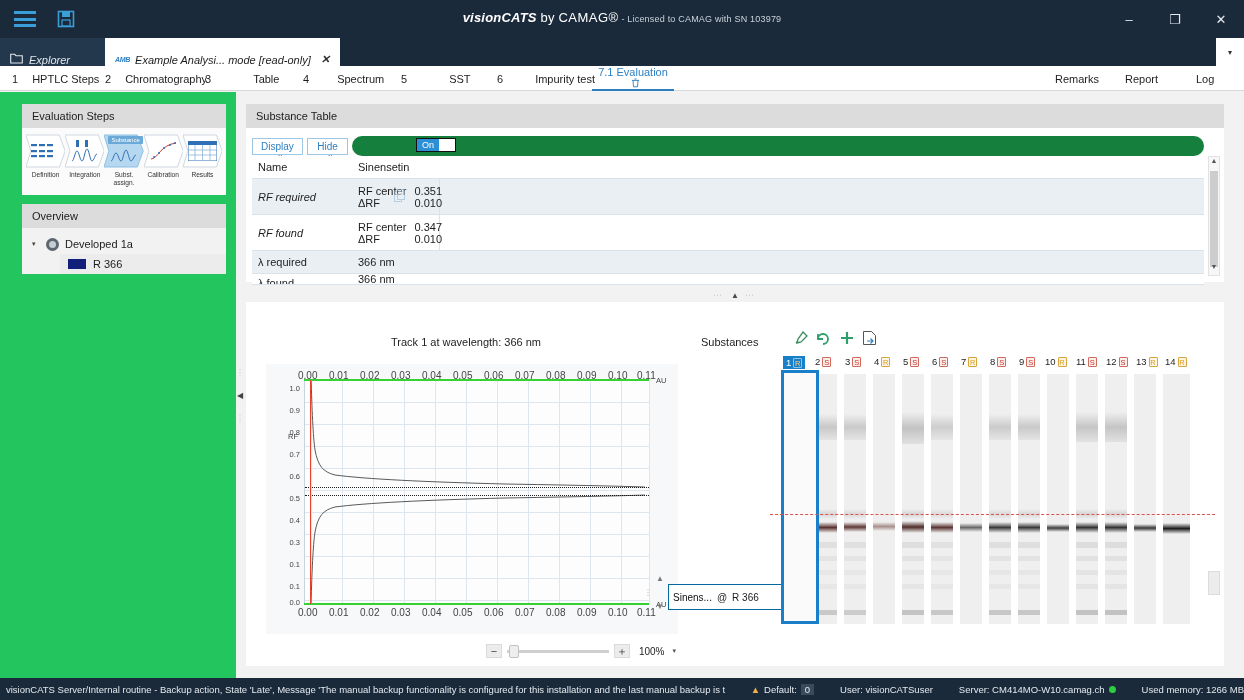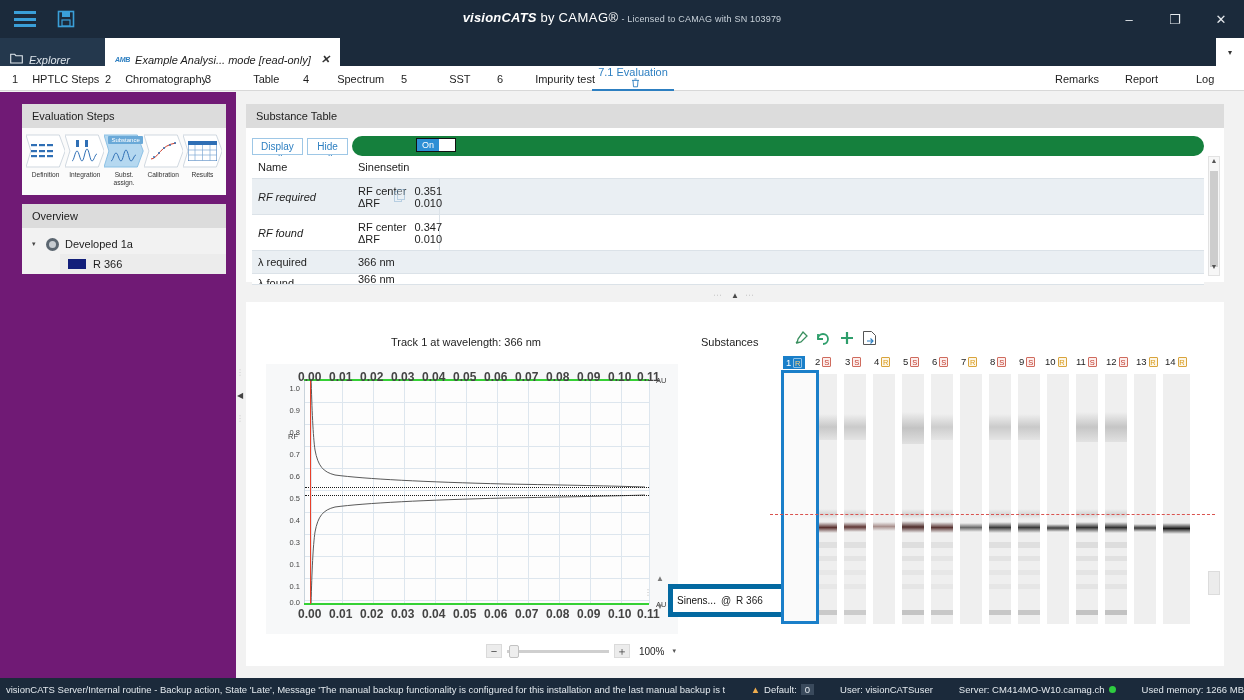--- a/index.html
+++ b/index.html
@@ -70,21 +70,21 @@
   }
   .steptab .num { color:#1d1d1d; margin-right:14px; }
   .steptab.sel { color:#2d7fc1; }
   .steptab.sel .underline {
     position:absolute; left:0; right:0; bottom:0; height:2px; background:#2d7fc1;
   }
   .steptab .trash { margin-left:5px; font-size:10px; color:#2d7fc1;}
   .righttab { position:absolute; top:0; height:25px; display:flex; align-items:center; font-size:11px; cursor:pointer;}
 
   
-  .leftpanel { position:absolute; left:0; top:92px; width:236px; height:586px; background:#701a75; }
+  .leftpanel { position:absolute; left:0; top:92px; width:236px; height:586px; background:#22c55e; }
   .panel-header {
     background:#dcdcdc; height:24px; display:flex; align-items:center; padding:0 10px;
     font-size:11px; color:#1d1d1d;
   }
   .evalsteps-box { position:absolute; left:22px; top:12px; width:204px; }
   .evalsteps-body { background:#fbfbfb; padding:6px 4px 8px 4px; }
   .chevrow { display:flex; height:34px; }
   .chev { position:relative; flex:1; height:34px; }
   .stepcaptions { display:flex; margin-top:3px; }
   .stepcaptions div { flex:1; text-align:center; font-size:6.6px; color:#333; line-height:1.25; }
@@ -161,38 +161,38 @@
 
   
   .chartwrap { position:absolute; left:20px; top:38px; width:412px; height:270px; background:#f7f8f9; }
   .plot { position:absolute; left:38px; top:16px; width:345px; height:224px; background:#fdfdfd;
           border-left:1px solid #c9d3db; border-right:0; }
   .gridv { position:absolute; top:0; bottom:0; width:1px; background:#dde6ee; }
   .gridh { position:absolute; left:0; right:0; height:1px; background:#dde6ee; }
   .axis-top { position:absolute; left:38px; top:15px; width:345px; height:2px; background:#35d135; }
   .axis-bot { position:absolute; left:38px; top:239px; width:345px; height:2px; background:#35d135; }
   .redaxis { position:absolute; left:44px; top:16px; width:1.4px; height:224px; background:#e8402a; }
-  .tickx { position:absolute; font-size:12px; color:#444;font-weight:bold; }
+  .tickx { position:absolute; font-size:10px; color:#444; }
   .ticky { position:absolute; font-size:7.5px; color:#444; text-align:right; width:22px; }
   .aulabel { position:absolute; font-size:7.5px; color:#444; }
 
   .zoombar { position:absolute; left:240px; top:316px; width:190px; height:18px; display:flex;
              align-items:center; gap:5px;}
   .zbtn { width:16px; height:14px; background:#ececec; border:1px solid #dadada; display:flex;
           align-items:center; justify-content:center; font-size:11px; color:#444; cursor:pointer;}
   .ztrack { position:relative; flex:1; height:3px; background:#cfcfcf; }
   .zknob { position:absolute; left:2px; top:-5px; width:10px; height:13px; background:#eee; border:1px solid #c2c2c2;
            border-radius:2px; cursor:pointer;}
   .zpct { font-size:10px; margin-left:4px; }
   .zcaret { font-size:7px; color:#555; margin-left:3px; cursor:pointer;}
 
   
   .assign-combo {
-    position:absolute; left:422px; top:258px; width:128px; height:33px; background:#fff;
-    border:5px solid #0369a1; display:flex; align-items:center; font-size:10px; padding:0 4px; gap:5px;
+    position:absolute; left:422px; top:258px; width:128px; height:26px; background:#fff;
+    border:1px solid #0369a1; display:flex; align-items:center; font-size:10px; padding:0 4px; gap:5px;
     cursor:pointer;
   }
   .assign-combo .cv { color:#111; }
   .assign-combo .cc { margin-left:auto; font-size:7px; color:#444;}
   .mini-btn { position:absolute; top:258px; width:16px; height:17px; border:1px solid #9ec7e6;
               background:#eef6fc; display:flex; align-items:center; justify-content:center; cursor:pointer;}
   .spin { position:absolute; left:408px; width:12px; text-align:center; font-size:8px; color:#7a7a7a; cursor:pointer;}
   .dots3 { position:absolute; left:398px; top:262px; font-size:8px; color:#b5b5b5; letter-spacing:1px;}
 
   

